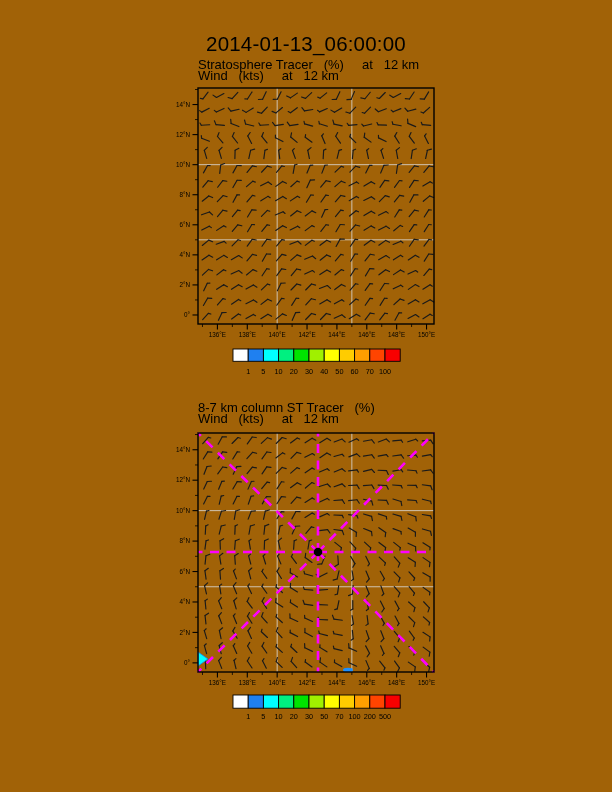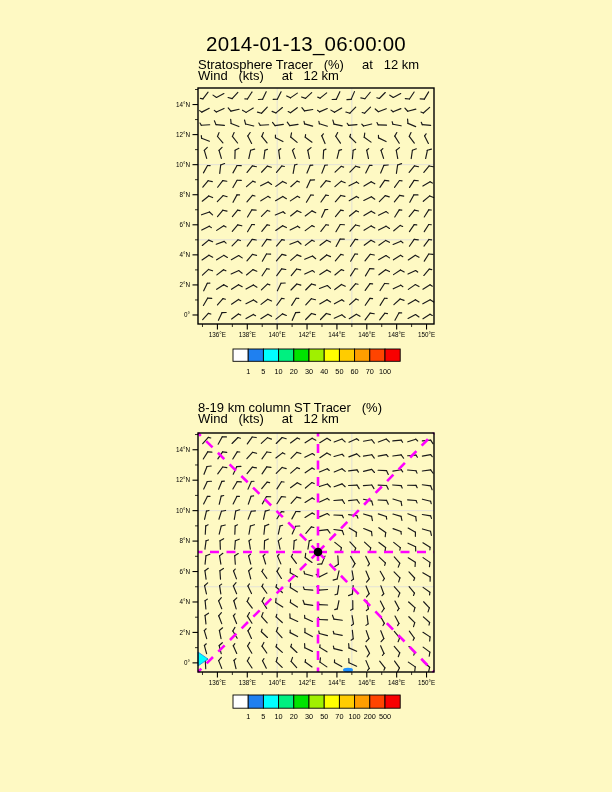--- a/index.html
+++ b/index.html
@@ -1,33 +1,33 @@
 <!DOCTYPE html>
 <html><head>
 <meta charset="utf-8">
 <style>
   html,body{margin:0;padding:0;background:#ffffff;}
-  .page{position:relative;width:612px;height:792px;background:#fef9c3;overflow:hidden;
+  .page{position:relative;width:612px;height:792px;background:#a16207;overflow:hidden;
         font-family:"Liberation Sans",sans-serif;color:#000;}
   .main-title{position:absolute;left:0;right:0;top:32px;text-align:center;
               font-size:20.5px;font-weight:400;letter-spacing:0.2px;}
   .sub{position:absolute;font-size:13px;line-height:11.5px;white-space:pre;}
   #plot-canvas{position:absolute;left:0;top:0;}
   #plot-canvas text{font-family:"Liberation Sans",sans-serif;fill:#000;}
 </style>
 </head>
 <body>
 
 <div class="page">
   <div class="main-title">2014-01-13_06:00:00</div>
 
   <div class="sub" style="left:198px;top:59px">Stratosphere Tracer   (%)     at   12 km</div>
   <div class="sub" style="left:198px;top:70px">Wind   (kts)     at   12 km</div>
 
-  <div class="sub" style="left:198px;top:402px">8-19 km column ST Tracer   (%)</div>
+  <div class="sub" style="left:198px;top:402px">8-7 km column ST Tracer   (%)</div>
   <div class="sub" style="left:198px;top:413px">Wind   (kts)     at   12 km</div>
 
   <svg id="plot-canvas" width="612" height="792" viewBox="0 0 612 792">
       <g>
         <line x1="277.1645569620254" y1="88" x2="277.1645569620254" y2="324" stroke="#dcdcdc" stroke-width="0.8"></line>
         <line x1="351.84810126582283" y1="88" x2="351.84810126582283" y2="324" stroke="#dcdcdc" stroke-width="0.8"></line>
         <line x1="198" y1="239.8216560509554" x2="434" y2="239.8216560509554" stroke="#dcdcdc" stroke-width="0.8"></line>
         <line x1="198" y1="164.6624203821656" x2="434" y2="164.6624203821656" stroke="#dcdcdc" stroke-width="0.8"></line>
         <g transform="translate(205.5 95.5) rotate(-52.4)">
           <line x1="4.2" y1="0" x2="-4.2" y2="0" stroke="#1a1a1a" stroke-width="1.15" stroke-linecap="round"></line>

